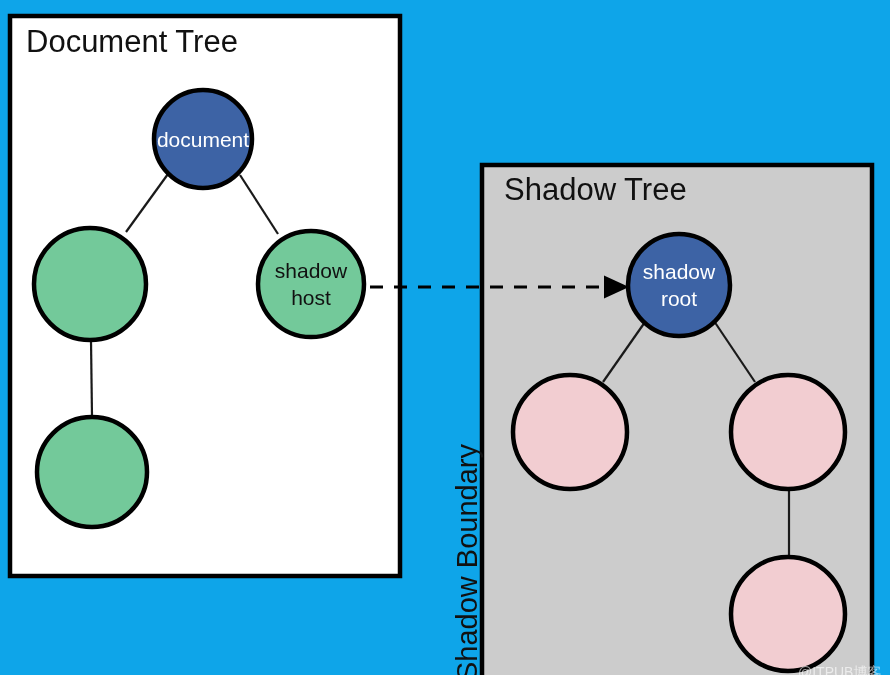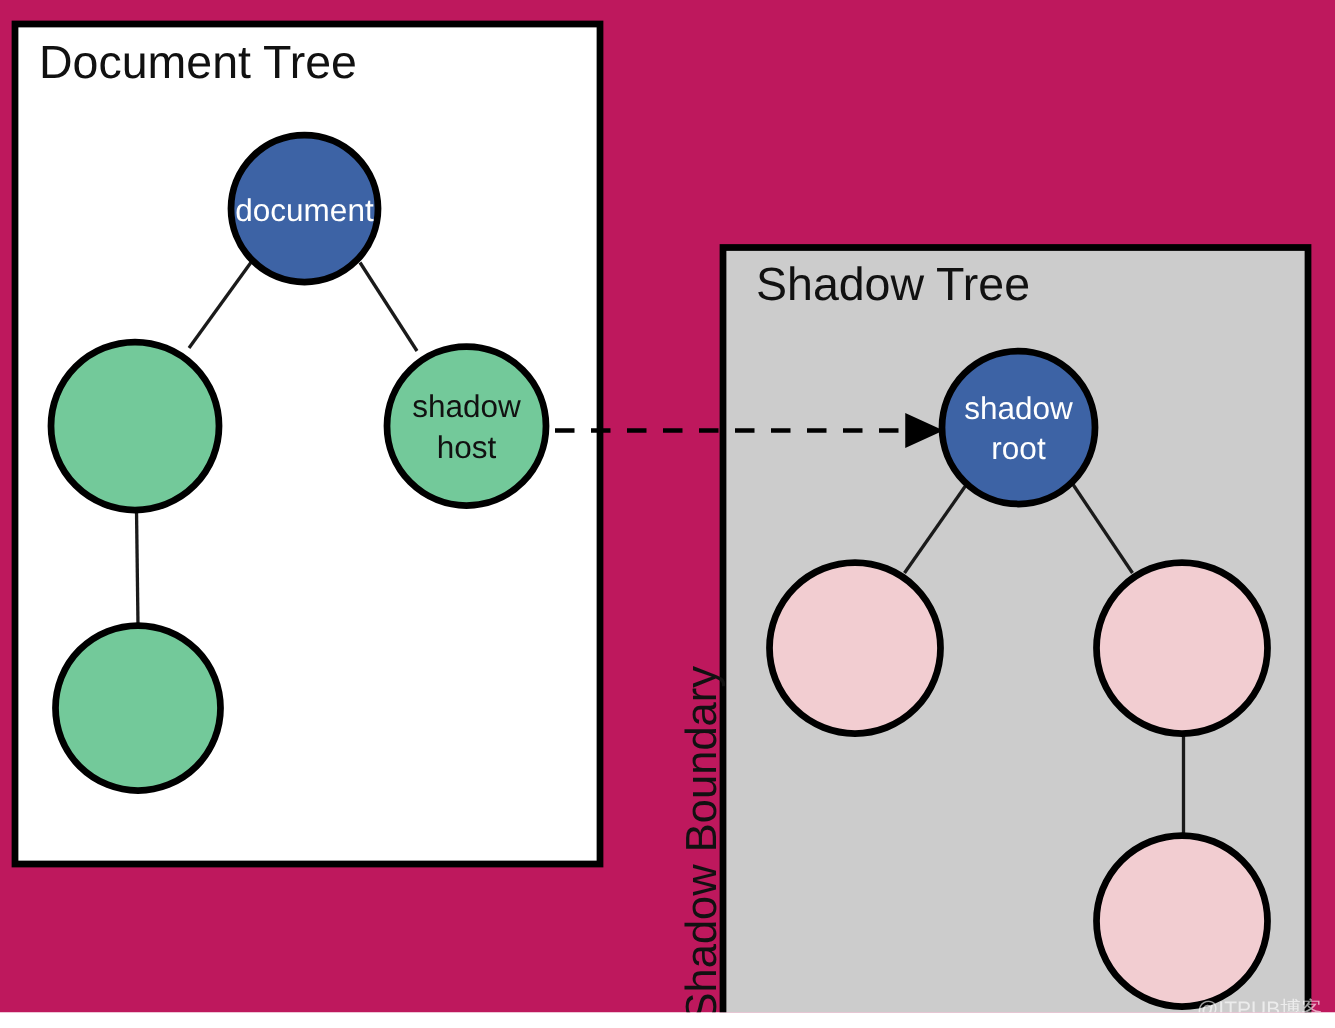--- a/index.html
+++ b/index.html
@@ -4,21 +4,21 @@
 <style>
   html, body {
     margin: 0;
     padding: 0;
     background: #ffffff;
   }
   #stage {
     position: relative;
     width: 890px;
     height: 675px;
-    background: #be185d;
+    background: #0ea5e9;
     overflow: hidden;
     font-family: "Liberation Sans", sans-serif;
   }
   #diagram-svg {
     position: absolute;
     top: 0;
     left: 0;
     width: 890px;
     height: 685px;
   }

